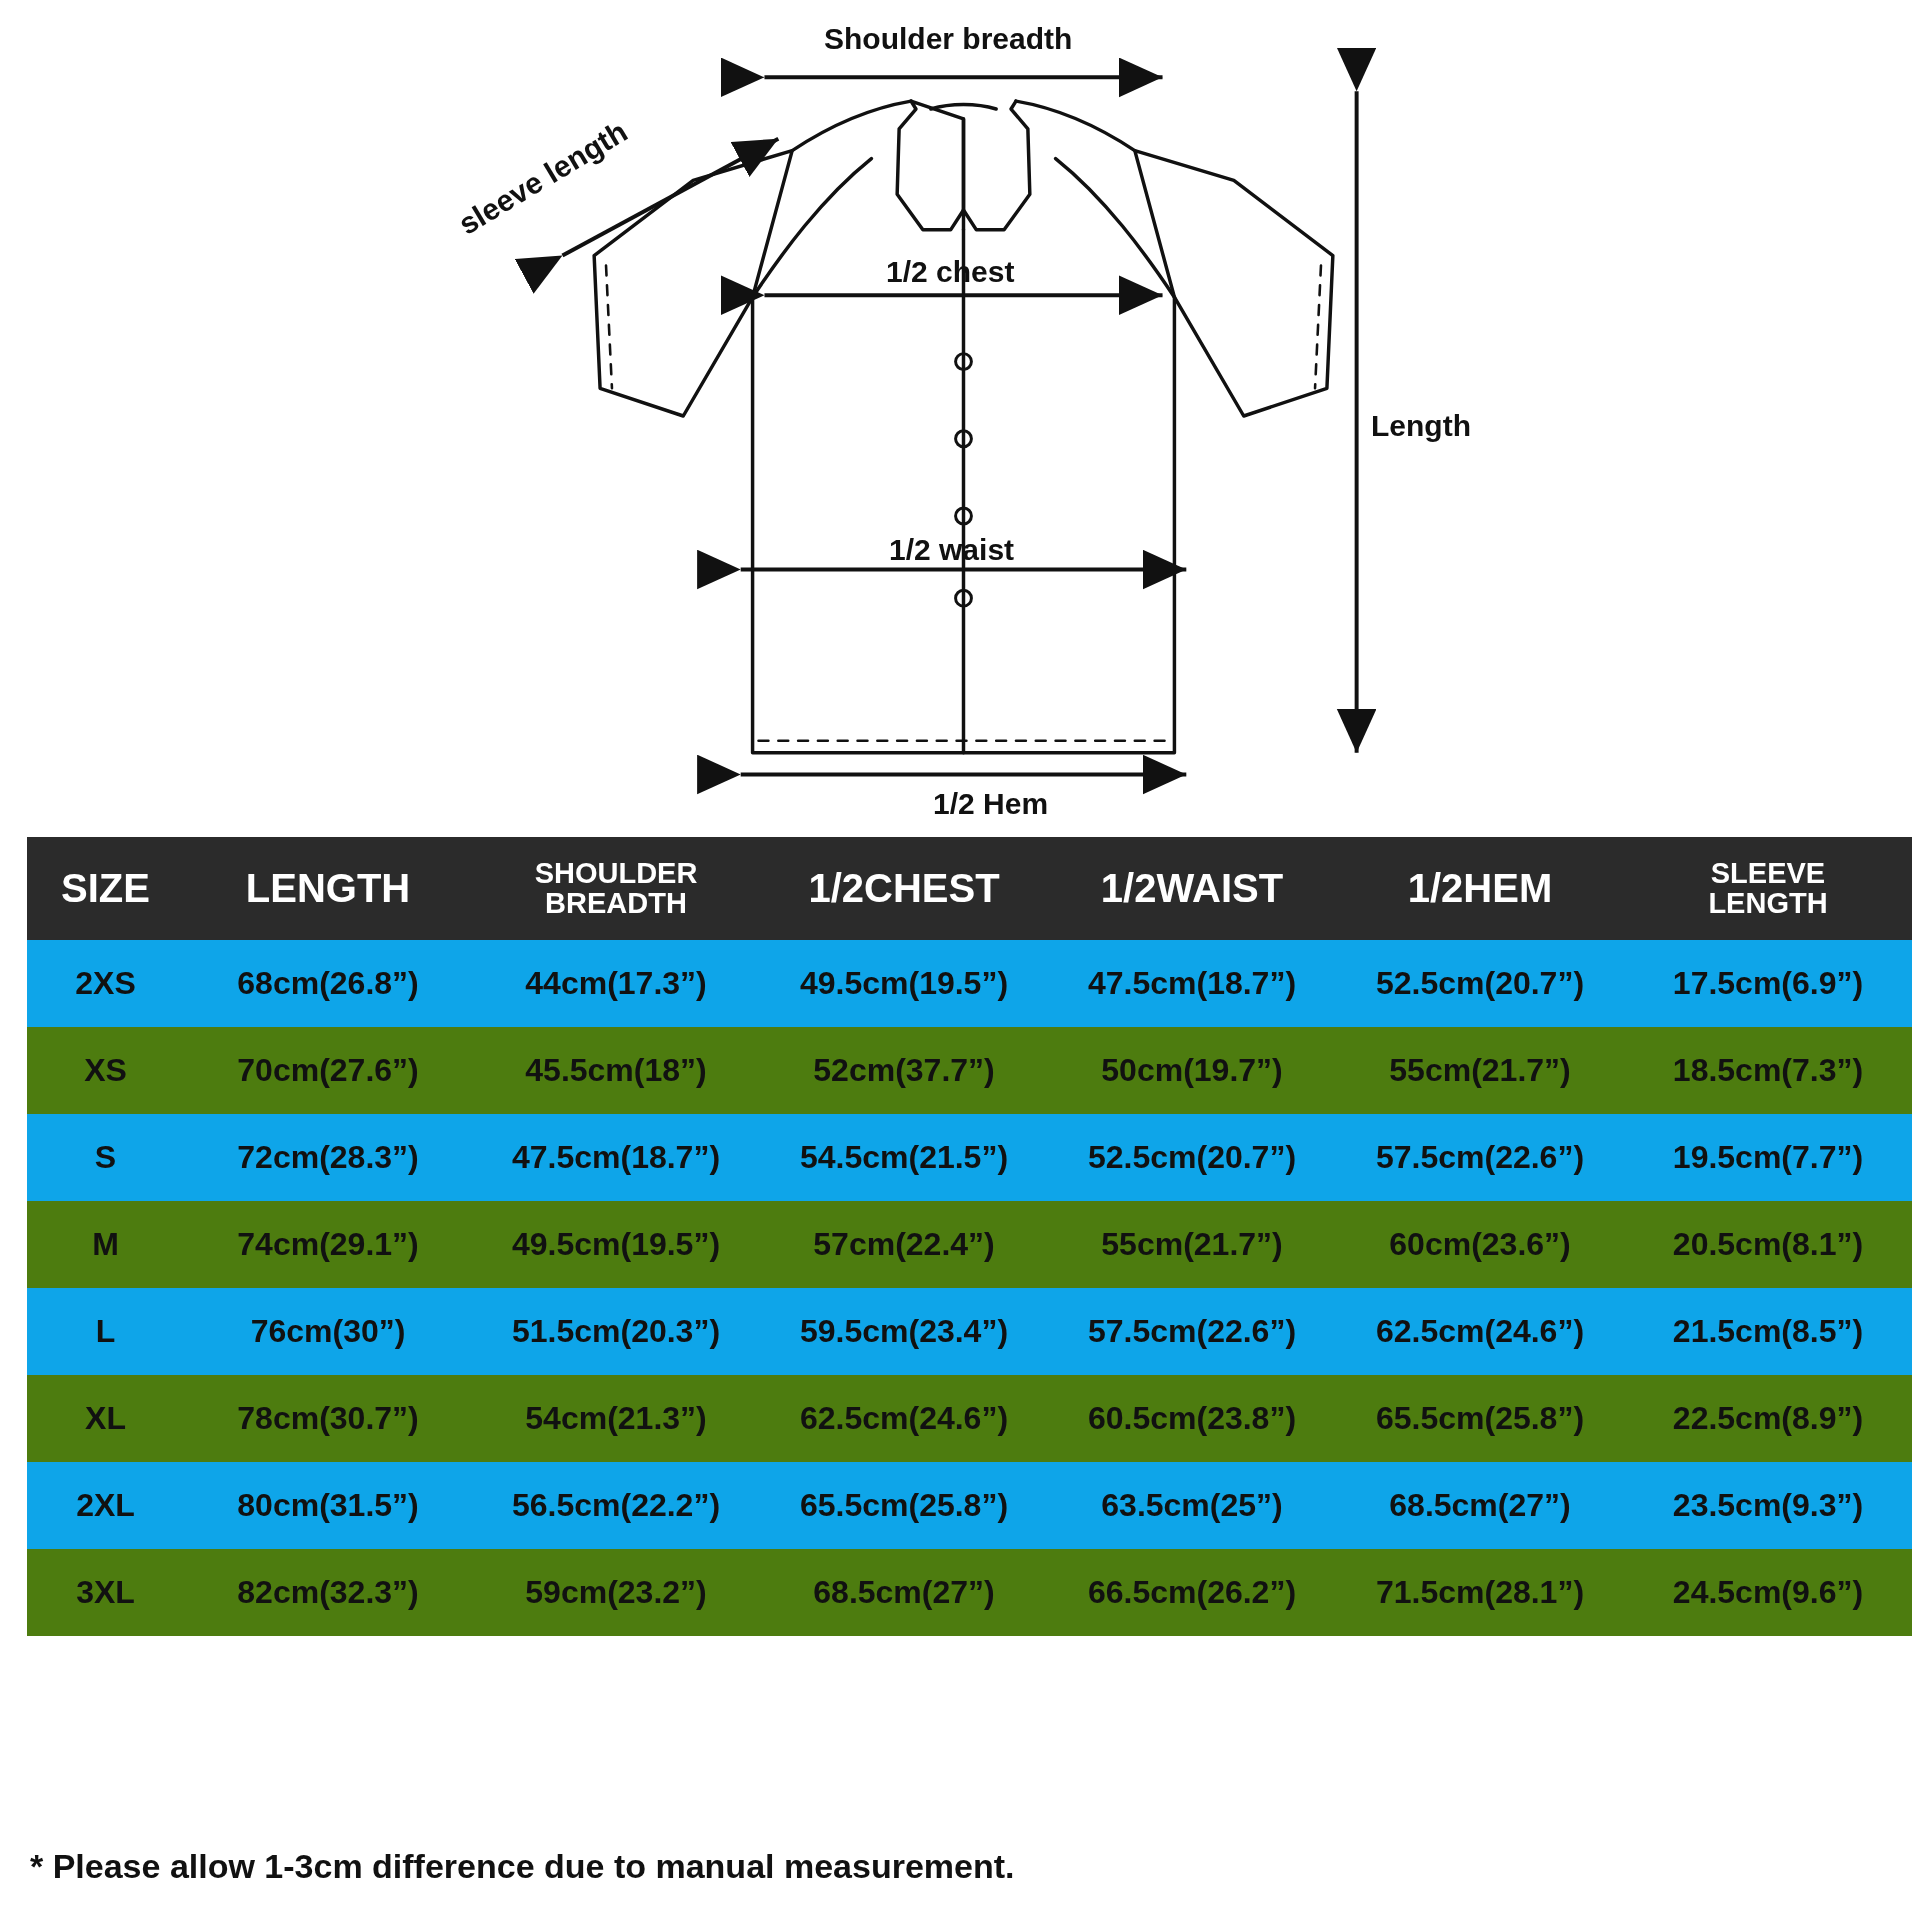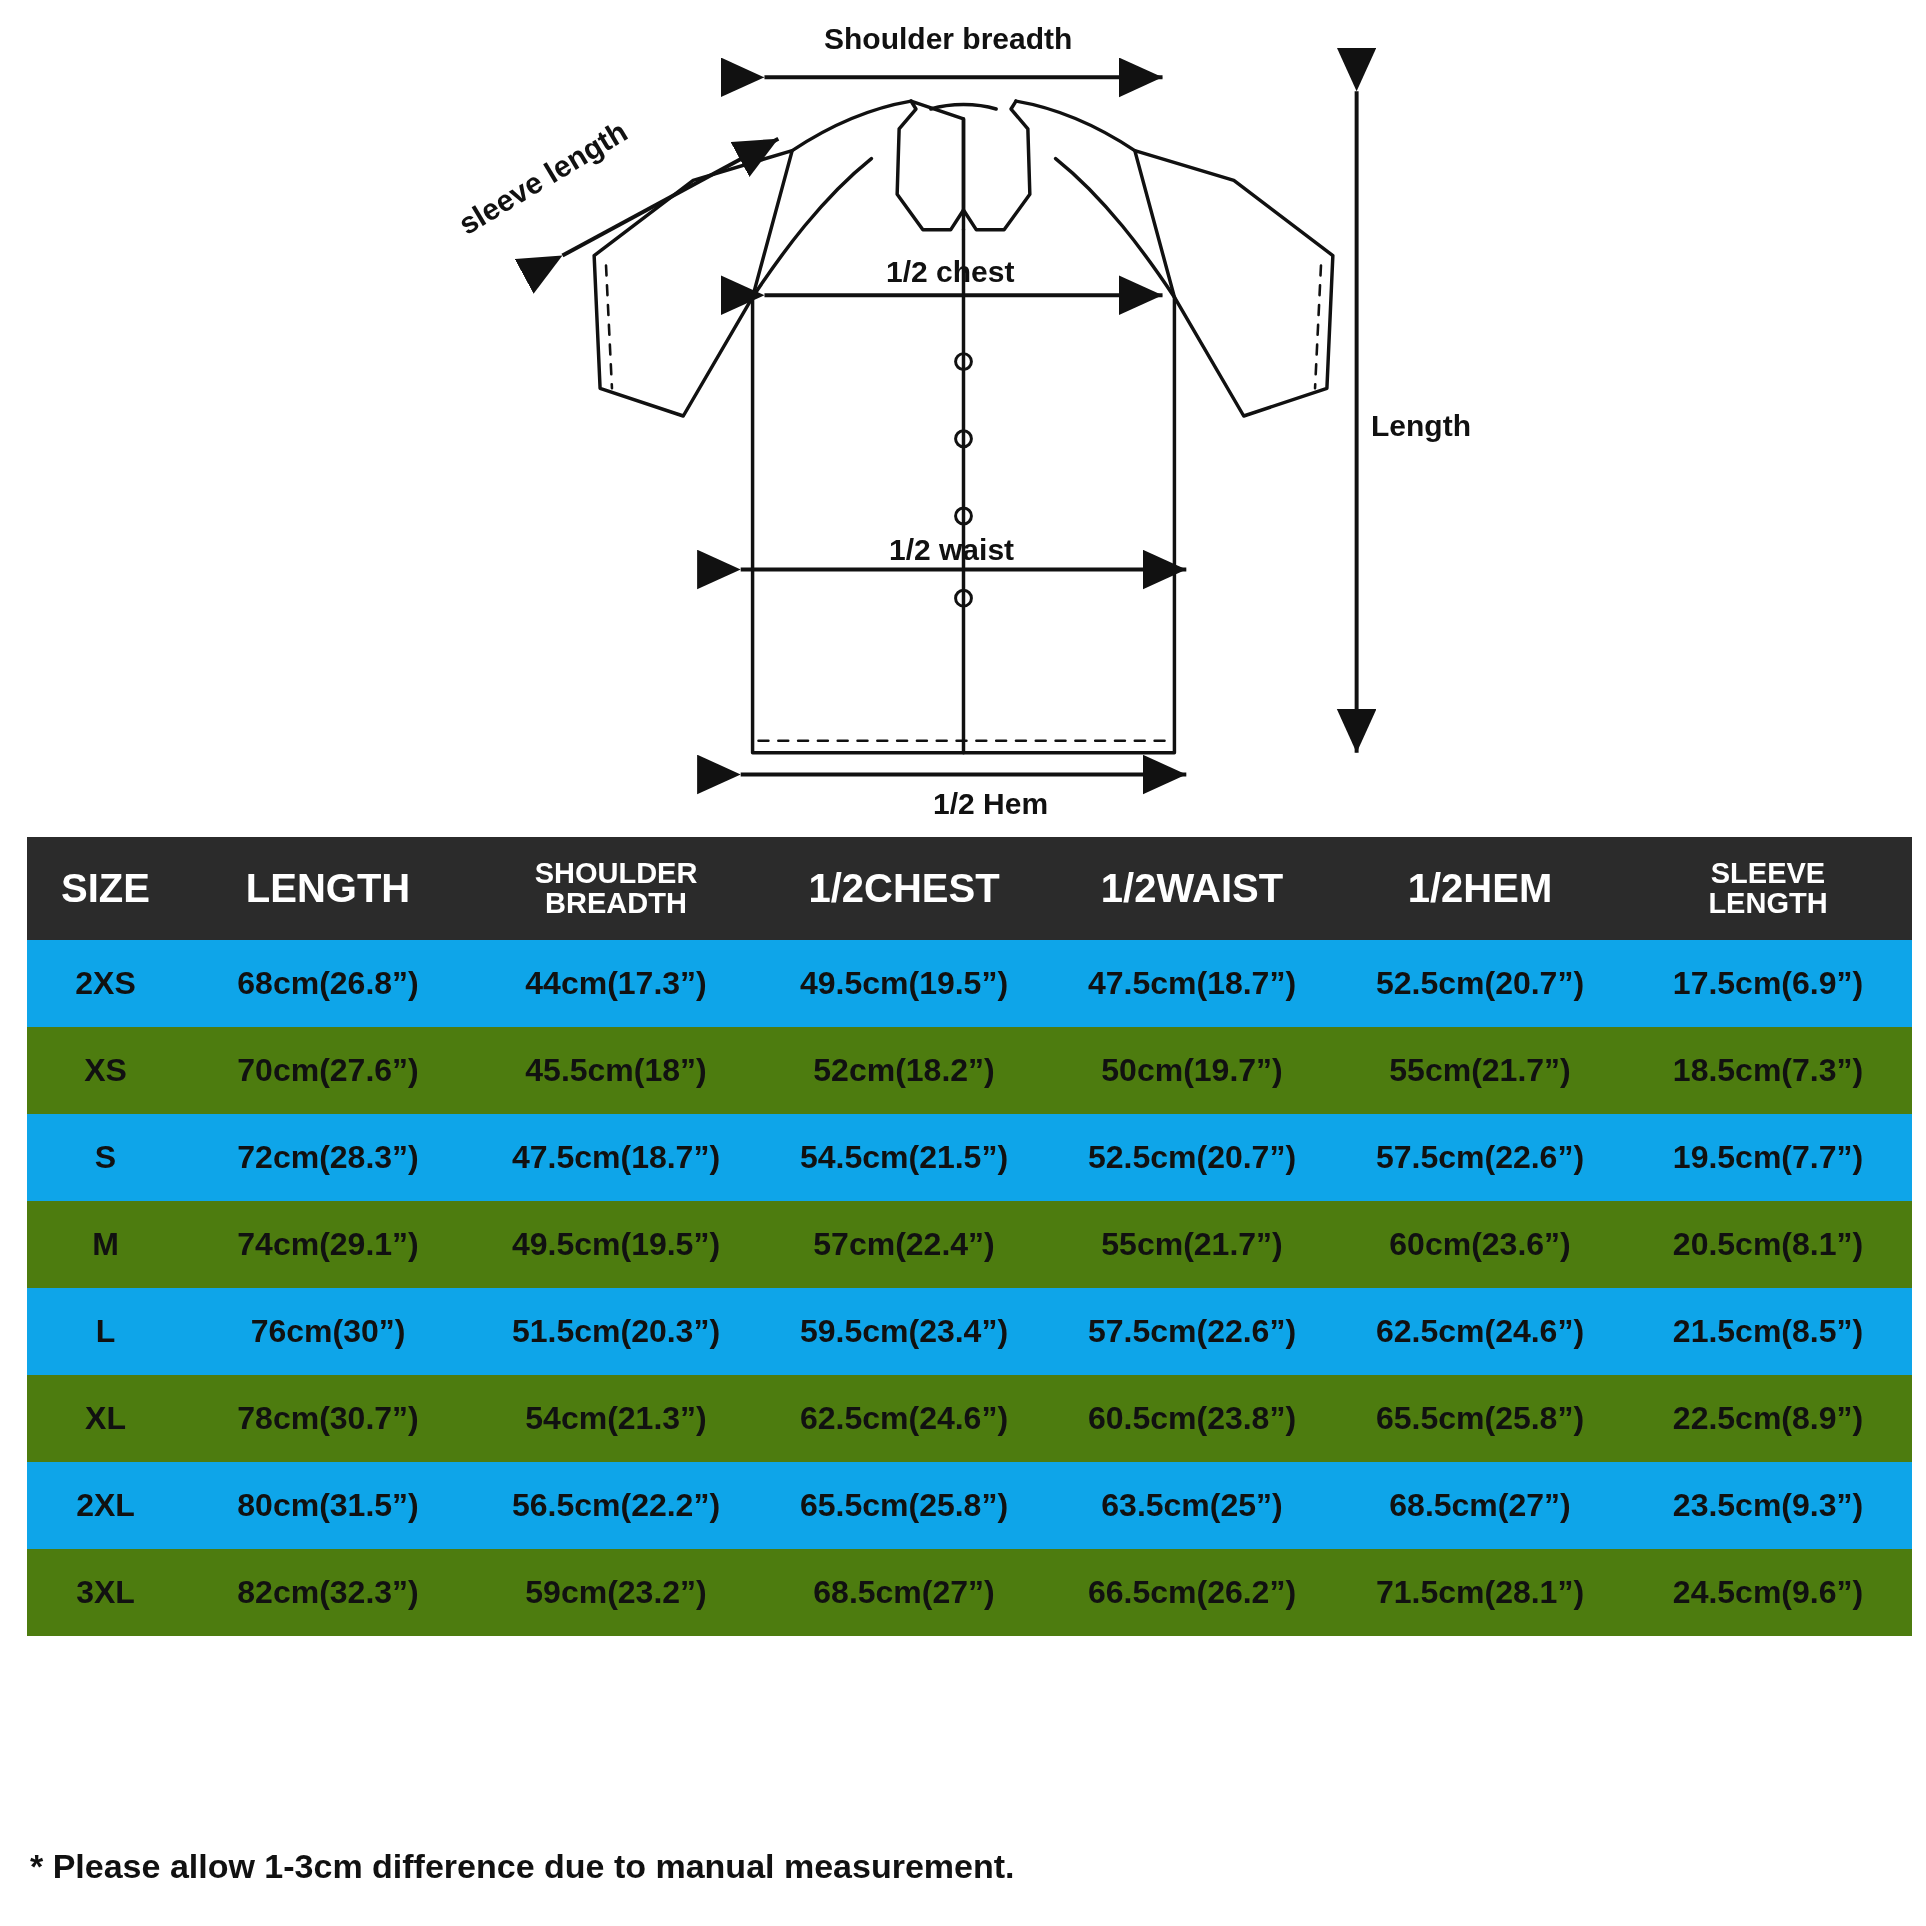--- a/index.html
+++ b/index.html
@@ -199,21 +199,21 @@
           <td class="col-sh">44cm(17.3”)</td>
           <td class="col-ch">49.5cm(19.5”)</td>
           <td class="col-wa">47.5cm(18.7”)</td>
           <td class="col-he">52.5cm(20.7”)</td>
           <td class="col-sl">17.5cm(6.9”)</td>
         </tr>
         <tr class="row-even">
           <td class="col-size">XS</td>
           <td class="col-len">70cm(27.6”)</td>
           <td class="col-sh">45.5cm(18”)</td>
-          <td class="col-ch">52cm(18.2”)</td>
+          <td class="col-ch">52cm(37.7”)</td>
           <td class="col-wa">50cm(19.7”)</td>
           <td class="col-he">55cm(21.7”)</td>
           <td class="col-sl">18.5cm(7.3”)</td>
         </tr>
         <tr class="row-odd">
           <td class="col-size">S</td>
           <td class="col-len">72cm(28.3”)</td>
           <td class="col-sh">47.5cm(18.7”)</td>
           <td class="col-ch">54.5cm(21.5”)</td>
           <td class="col-wa">52.5cm(20.7”)</td>

